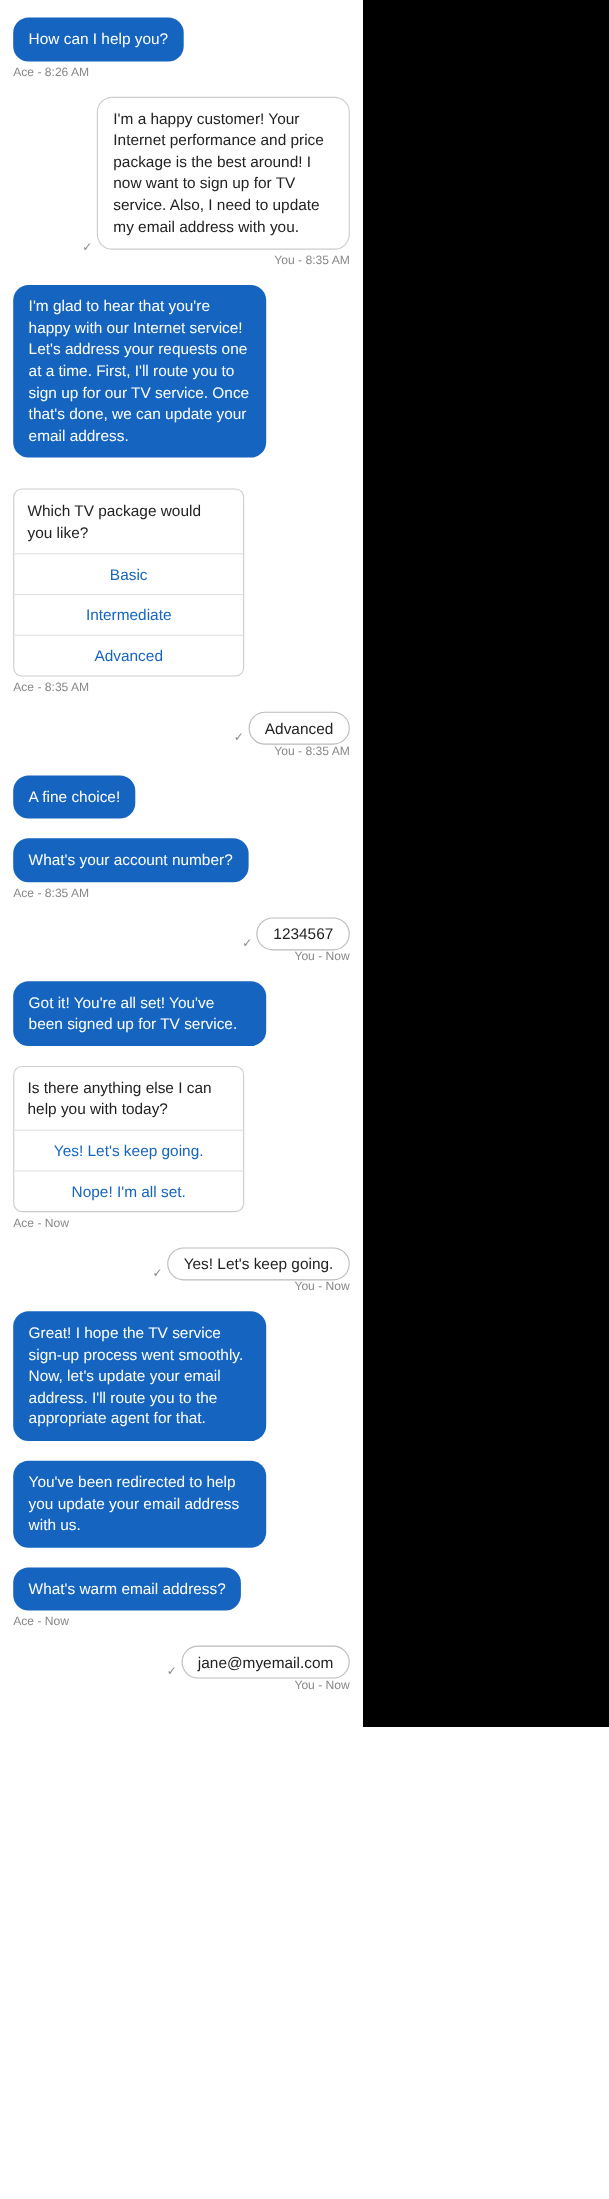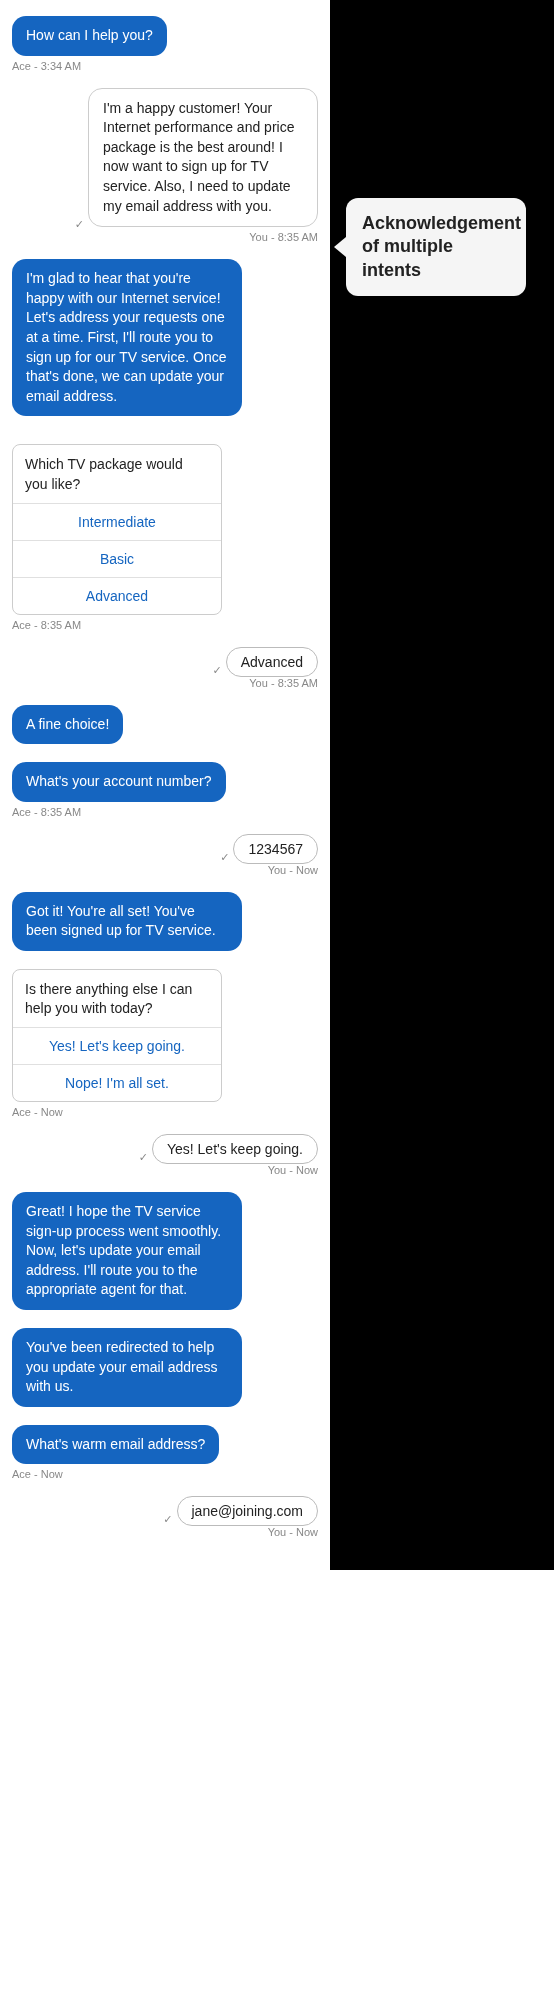--- a/index.html
+++ b/index.html
@@ -159,43 +159,43 @@
   </style>
 </head>
 <body>
 
 <div class="outer">
 
   <div class="left-col">
 
     <div class="row-bot">
       <div class="bubble-bot">How can I help you?</div>
-      <div class="timestamp-bot">Ace - 3:34 AM</div>
+      <div class="timestamp-bot">Ace - 8:26 AM</div>
     </div>
 
     <div class="row-user">
       <div class="row-user-inner">
         <span class="checkmark">✓</span>
         <div class="bubble-user">I'm a happy customer! Your Internet performance and price package is the best around! I now want to sign up for TV service. Also, I need to update my email address with you.</div>
       </div>
       <div class="timestamp-user">You - 8:35 AM</div>
     </div>
 
     <div class="row-bot">
       <div class="bubble-bot">I'm glad to hear that you're happy with our Internet service! Let's address your requests one at a time. First, I'll route you to sign up for our TV service. Once that's done, we can update your email address.</div>
     </div>
     <div class="section-spacer"></div>
 
     <div class="section-spacer"></div>
 
     <div class="row-bot">
       <div class="options-box">
         <div class="options-box-question">Which TV package would you like?</div>
+        <div class="options-box-item">Basic</div>
         <div class="options-box-item">Intermediate</div>
-        <div class="options-box-item">Basic</div>
         <div class="options-box-item">Advanced</div>
       </div>
       <div class="timestamp-bot">Ace - 8:35 AM</div>
     </div>
 
     <div class="row-user">
       <div class="row-user-inner">
         <span class="checkmark">✓</span>
         <div class="bubble-user-pill">Advanced</div>
       </div>
@@ -253,30 +253,27 @@
     <div class="section-spacer"></div>
 
     <div class="row-bot">
       <div class="bubble-bot">What's warm email address?</div>
       <div class="timestamp-bot">Ace - Now</div>
     </div>
 
     <div class="row-user">
       <div class="row-user-inner">
         <span class="checkmark">✓</span>
-        <div class="bubble-user-pill">jane@joining.com</div>
+        <div class="bubble-user-pill">jane@myemail.com</div>
       </div>
       <div class="timestamp-user">You - Now</div>
     </div>
 
   </div>
 
   <div class="right-col">
 
-    <div class="callout" style="top: 198px; left: 16px;">
-      <span>Acknowledgement of multiple intents</span>
-    </div>
 
     <div class="callout-small" style="top: 1572px; left: 12px;">
       <span>Context handover supports warm transfer</span>
     </div>
   </div>
 </div>
 
 </body></html>

